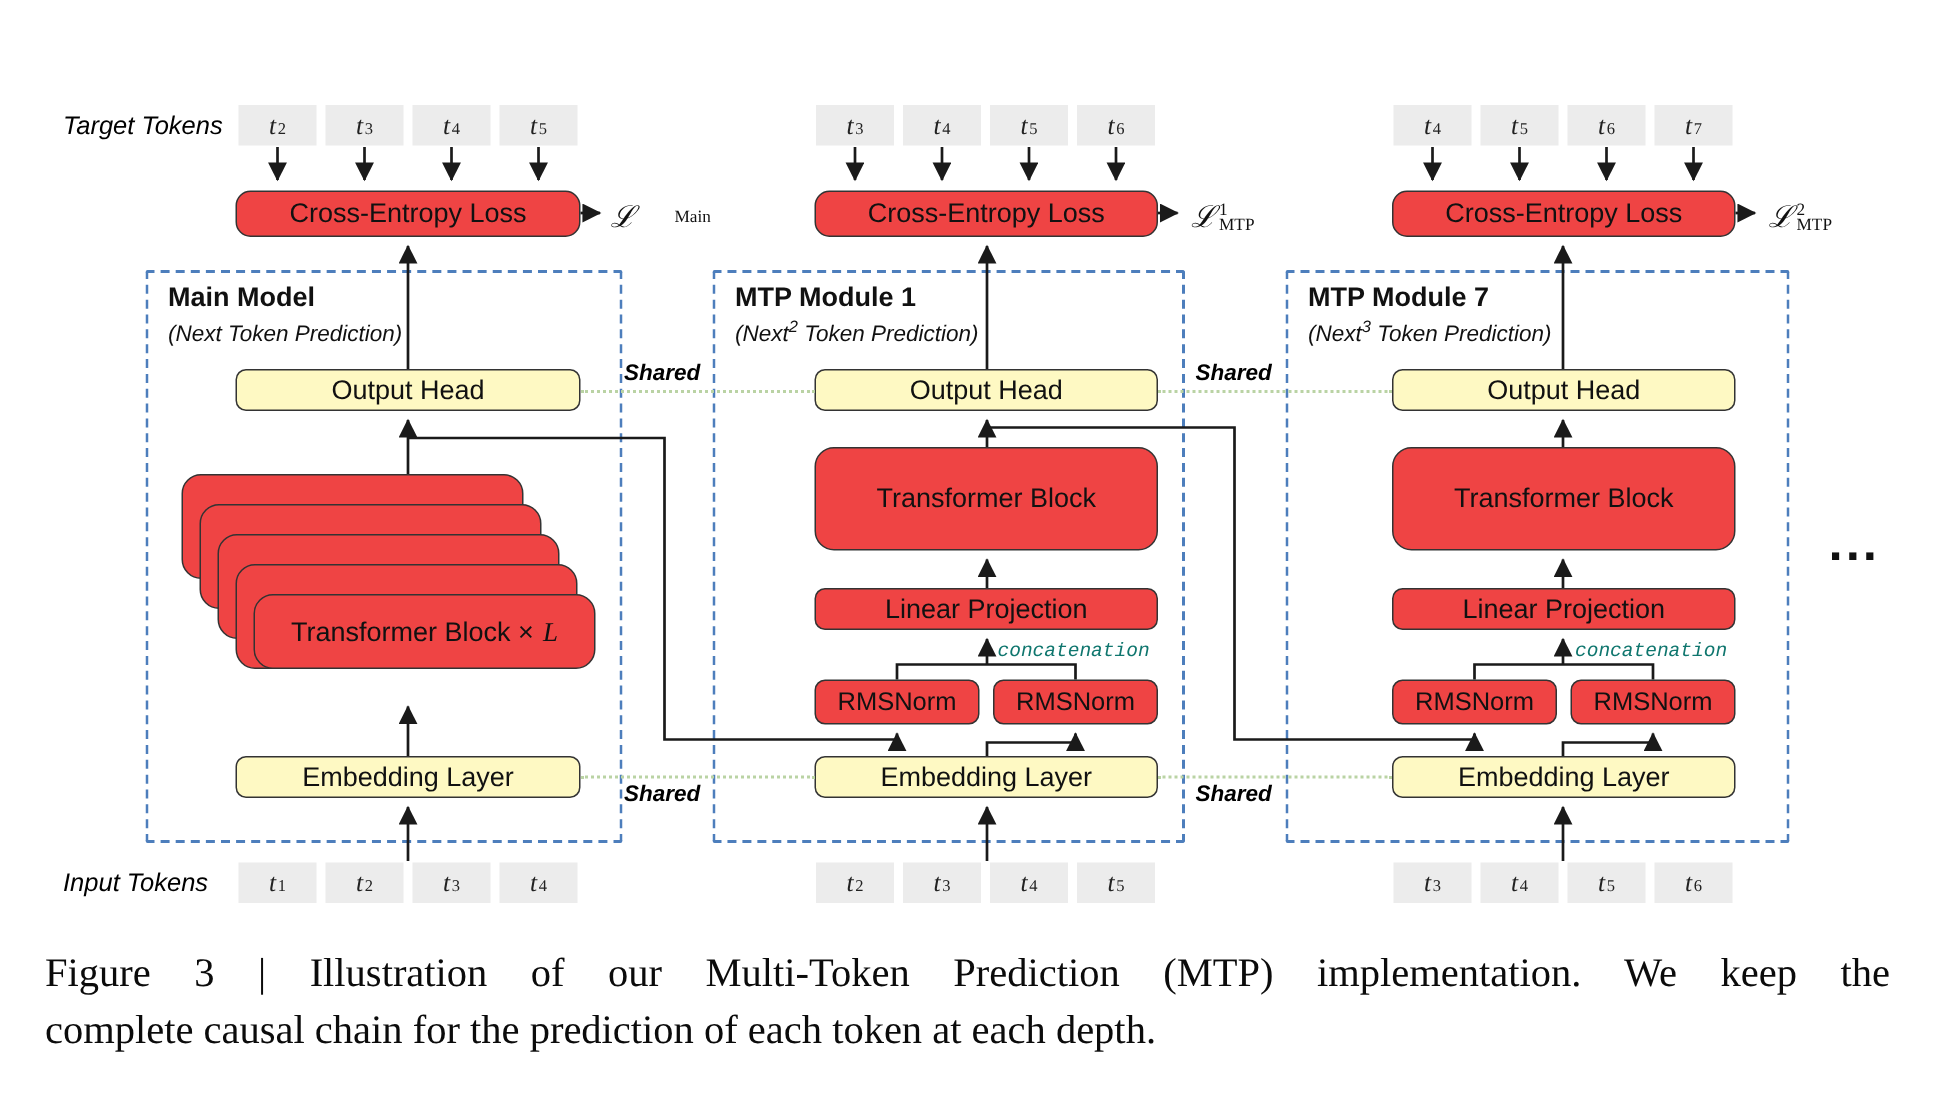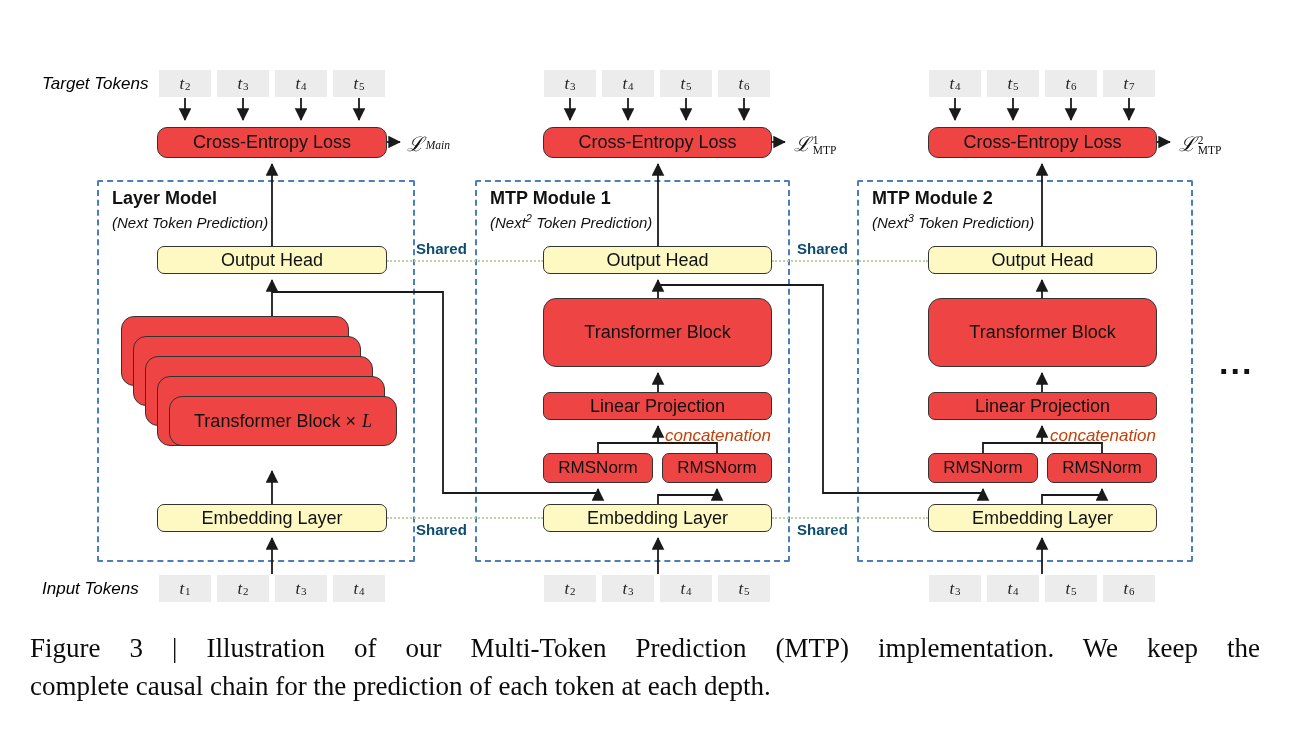--- a/index.html
+++ b/index.html
@@ -36,28 +36,28 @@
   .module-subtitle sup{font-size:11px;}
   
   .loss{position:absolute;display:flex;align-items:center;height:30px;font-size:19px;}
   .scriptL{font-family:"DejaVu Serif",serif;font-style:italic;font-size:20px;}
   .supsub{
     display:inline-flex;flex-direction:column;align-items:flex-start;
     font-family:"Liberation Serif",serif;font-size:11.5px;line-height:10px;
     margin-left:2px;transform:translateY(2px);
   }
   .supsub sup,.supsub sub{font-size:11.5px;line-height:10px;}
-  .m0-loss .supsub sub{font-style:italic;}
+  .m0-loss .supsub sub{margin-left:24px;}
   
   .shared-label{
-    position:absolute;font-size:15px;color:#0c4a6e;font-weight:bold;
+    position:absolute;font-style:italic;font-size:15px;color:#000000;font-weight:bold;
   }
   .dotted-link{position:absolute;height:0;border-top:2px dotted #bad3a4;}
   
-  .concat-label{position:absolute;font-style:italic;font-size:17px;color:#c2410c;}
+  .concat-label{position:absolute;font-style:italic;font-size:13px;color:#0f766e;font-family:Liberation Mono, monospace;}
   
   .side-label{position:absolute;font-style:italic;font-size:17px;color:#000000;}
   
   .ellipsis{position:absolute;font-size:34px;font-weight:bold;letter-spacing:2px;color:#111;}
   
   .mathvar{font-family:"Liberation Serif",serif;font-style:italic;margin-left:6px;}
   
   .caption{
     position:absolute;left:30px;top:629px;width:1230px;
     font-family:"Liberation Serif",serif;font-size:27px;line-height:38px;color:#0b0b0b;
@@ -96,21 +96,21 @@
   <div class="box cream ce" style="left:157px;top:127px;width:230px;height:31px;">Cross-Entropy Loss</div>
   <div class="loss m0-loss" style="left:407px;top:128px;">
     <span class="scriptL">ℒ</span>
       <span class="supsub">
         <sup></sup>
         <sub>Main</sub>
       </span>
   </div>
 
   <div class="module-frame" style="left:97px;top:180px;width:318px;height:382px;">
-    <div class="module-title">Layer Model</div>
+    <div class="module-title">Main Model</div>
     <div class="module-subtitle">
       <span>(Next</span><sup></sup><span> Token Prediction)</span>
     </div>
   </div>
 
   <div class="box green" style="left:157px;top:246px;width:230px;height:28px;">Output Head</div>
 
   <div class="box cream r13" style="left:121px;top:316px;width:228px;height:70px;"></div>
   <div class="box cream r13" style="left:133px;top:336px;width:228px;height:70px;"></div>
   <div class="box cream r13" style="left:145px;top:356px;width:228px;height:70px;"></div>
@@ -225,21 +225,21 @@
   <div class="box cream ce" style="left:928px;top:127px;width:229px;height:31px;">Cross-Entropy Loss</div>
   <div class="loss" style="left:1179px;top:128px;">
     <span class="scriptL">ℒ</span>
       <span class="supsub">
         <sup>2</sup>
         <sub>MTP</sub>
       </span>
   </div>
 
   <div class="module-frame" style="left:857px;top:180px;width:336px;height:382px;">
-    <div class="module-title">MTP Module 2</div>
+    <div class="module-title">MTP Module 7</div>
     <div class="module-subtitle">
       <span>(Next</span><sup>3</sup><span> Token Prediction)</span>
     </div>
   </div>
 
   <div class="box green" style="left:928px;top:246px;width:229px;height:28px;">Output Head</div>
   <div class="box cream r13" style="left:928px;top:298px;width:229px;height:69px;">Transformer Block</div>
   <div class="box cream" style="left:928px;top:392px;width:229px;height:28px;">Linear Projection</div>
   <div class="concat-label" style="left:1050px;top:426px;">concatenation</div>
   <div class="box cream" style="left:928px;top:453px;width:110px;height:30px;font-size:17px;">RMSNorm</div>

